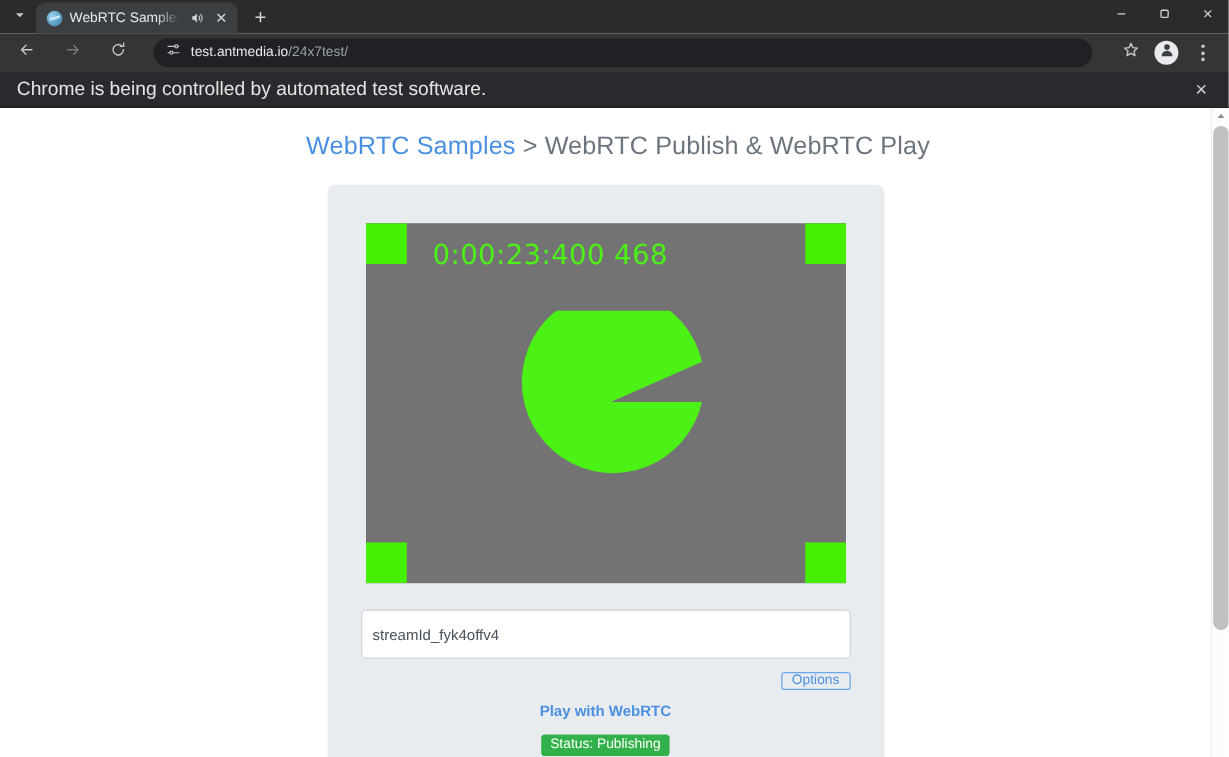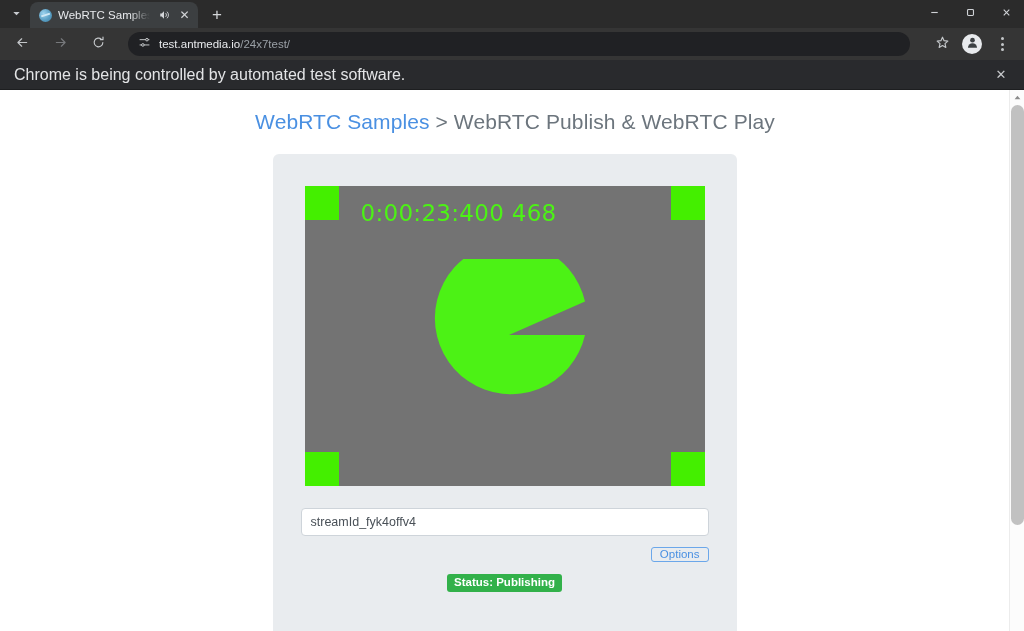--- a/index.html
+++ b/index.html
@@ -210,21 +210,21 @@
   }
   .pac {
     position: absolute;
     left: 128px; top: 73px;
     width: 152px; height: 152px;
   }
 
   
   .field {
     width: 100%;
-    height: 28px;
+    height: 41px;
     margin-top: 22px;
     background: #fff;
     border: 1px solid #ced4da;
     border-radius: 4px;
     padding: 0 9px;
     font-size: 12.5px;
     color: #495057;
     font-family: "Liberation Sans", sans-serif;
     display: flex;
     align-items: center;
@@ -248,21 +248,21 @@
     font-weight: 700;
     text-decoration: none;
     display: block;
   }
   .statusrow { text-align: center; margin-top: 10px; }
   .status-badge {
     display: inline-block;
     background: #32b14a;
     color: #fff;
     font-size: 11.5px;
-    font-weight: 700;
+    font-weight: 400;
     padding: 3px 7px 4px;
     border-radius: 3px;
     line-height: 1;
   }
 </style>
 </head>
 <body>
 
 <div class="browser">
 
@@ -404,20 +404,21 @@
         </div>
 
         <div class="field">
           <span>streamId_fyk4offv4</span>
         </div>
 
         <div class="optionsrow">
           <button class="options-btn">Options</button>
         </div>
 
+        <a class="playlink" href="#">Play with WebRTC</a>
 
         <div class="statusrow">
           <span class="status-badge">Status: Publishing</span>
         </div>
 
       </div>
     </div>
 
     <div class="scrollbar">
       <div class="scroll-arrow">

